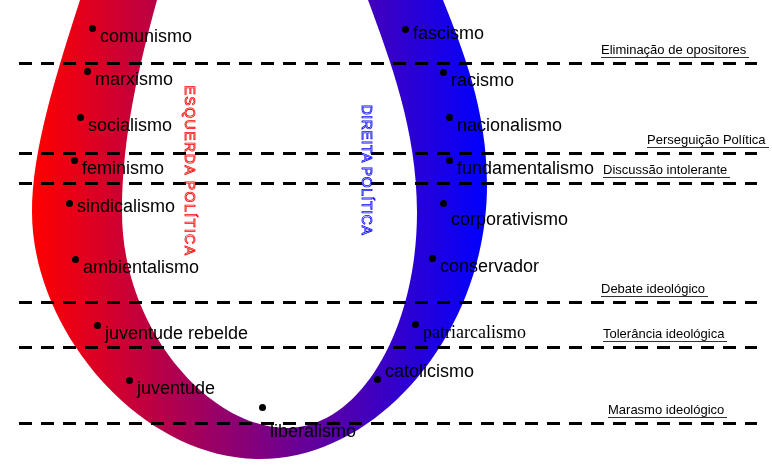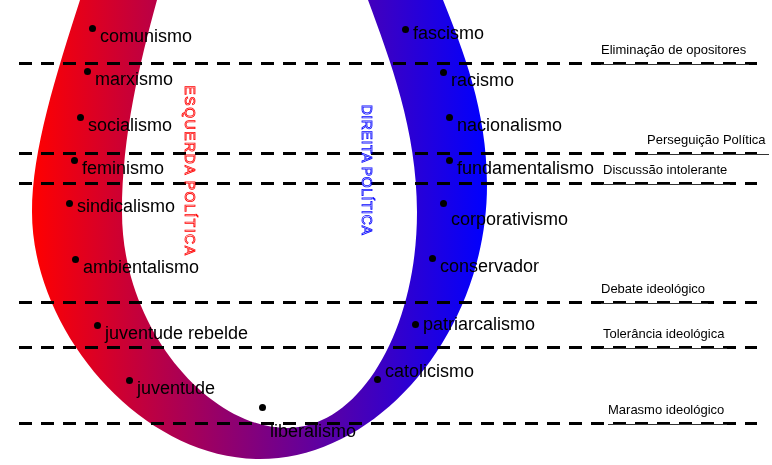--- a/index.html
+++ b/index.html
@@ -12,21 +12,21 @@
   }
   .stage svg{position:absolute;left:0;top:0;z-index:0;}
   .lvl-line{
     position:absolute;left:19px;width:738px;height:3px;z-index:2;
     background:repeating-linear-gradient(to right,#000 0,#000 13px,transparent 13px,transparent 22px);
   }
   .lvl-label{
     position:absolute;z-index:3;
     font-size:13px;line-height:14px;color:#000;
     border-bottom:1px solid #333;
-    padding:0 3px 7px 0;
+    padding:0 3px 0 0;
     white-space:nowrap;
   }
   .dot{
     position:absolute;width:7px;height:7px;border-radius:50%;z-index:4;
   }
   .ilabel{
     position:absolute;z-index:4;
     font-size:18px;line-height:14px;color:#000;white-space:nowrap;
   }
   .axis{
@@ -101,21 +101,21 @@
       <div class="ilabel" style="left: 451px; top: 73px;">racismo</div>
       <div class="dot" style="background: rgb(0, 0, 0); left: 445.5px; top: 113.5px;"></div>
       <div class="ilabel" style="left: 457px; top: 118px;">nacionalismo</div>
       <div class="dot" style="background: rgb(0, 0, 0); left: 445.5px; top: 156.5px;"></div>
       <div class="ilabel" style="left: 457px; top: 161px;">fundamentalismo</div>
       <div class="dot" style="background: rgb(0, 0, 0); left: 439.5px; top: 199.5px;"></div>
       <div class="ilabel" style="left: 451px; top: 212px;">corporativismo</div>
       <div class="dot" style="background: rgb(0, 0, 0); left: 428.5px; top: 254.5px;"></div>
       <div class="ilabel" style="left: 440px; top: 259px;">conservador</div>
       <div class="dot" style="background: rgb(0, 0, 0); left: 411.5px; top: 320.5px;"></div>
-      <div class="ilabel" style="left: 423px; top: 317px;">patriarcalismo</div>
+      <div class="ilabel" style="left: 423px; top: 325px; font-family: Liberation Serif, serif;">patriarcalismo</div>
       <div class="dot" style="background: rgb(0, 0, 0); left: 373.5px; top: 375.5px;"></div>
       <div class="ilabel" style="left: 385px; top: 364px;">catolicismo</div>
     </div>
 
   <div class="axis axis-left" id="axis-left" style="left: 190px; top: 171px; color: transparent; -webkit-text-stroke: 0.8px rgb(255, 0, 0);">ESQUERDA POLÍTICA</div>
 
   <div class="axis axis-right" id="axis-right" style="left: 367px; top: 170px; color: transparent; -webkit-text-stroke: 0.8px rgb(0, 0, 255);">DIREITA POLÍTICA</div>
 
 </div>
 

